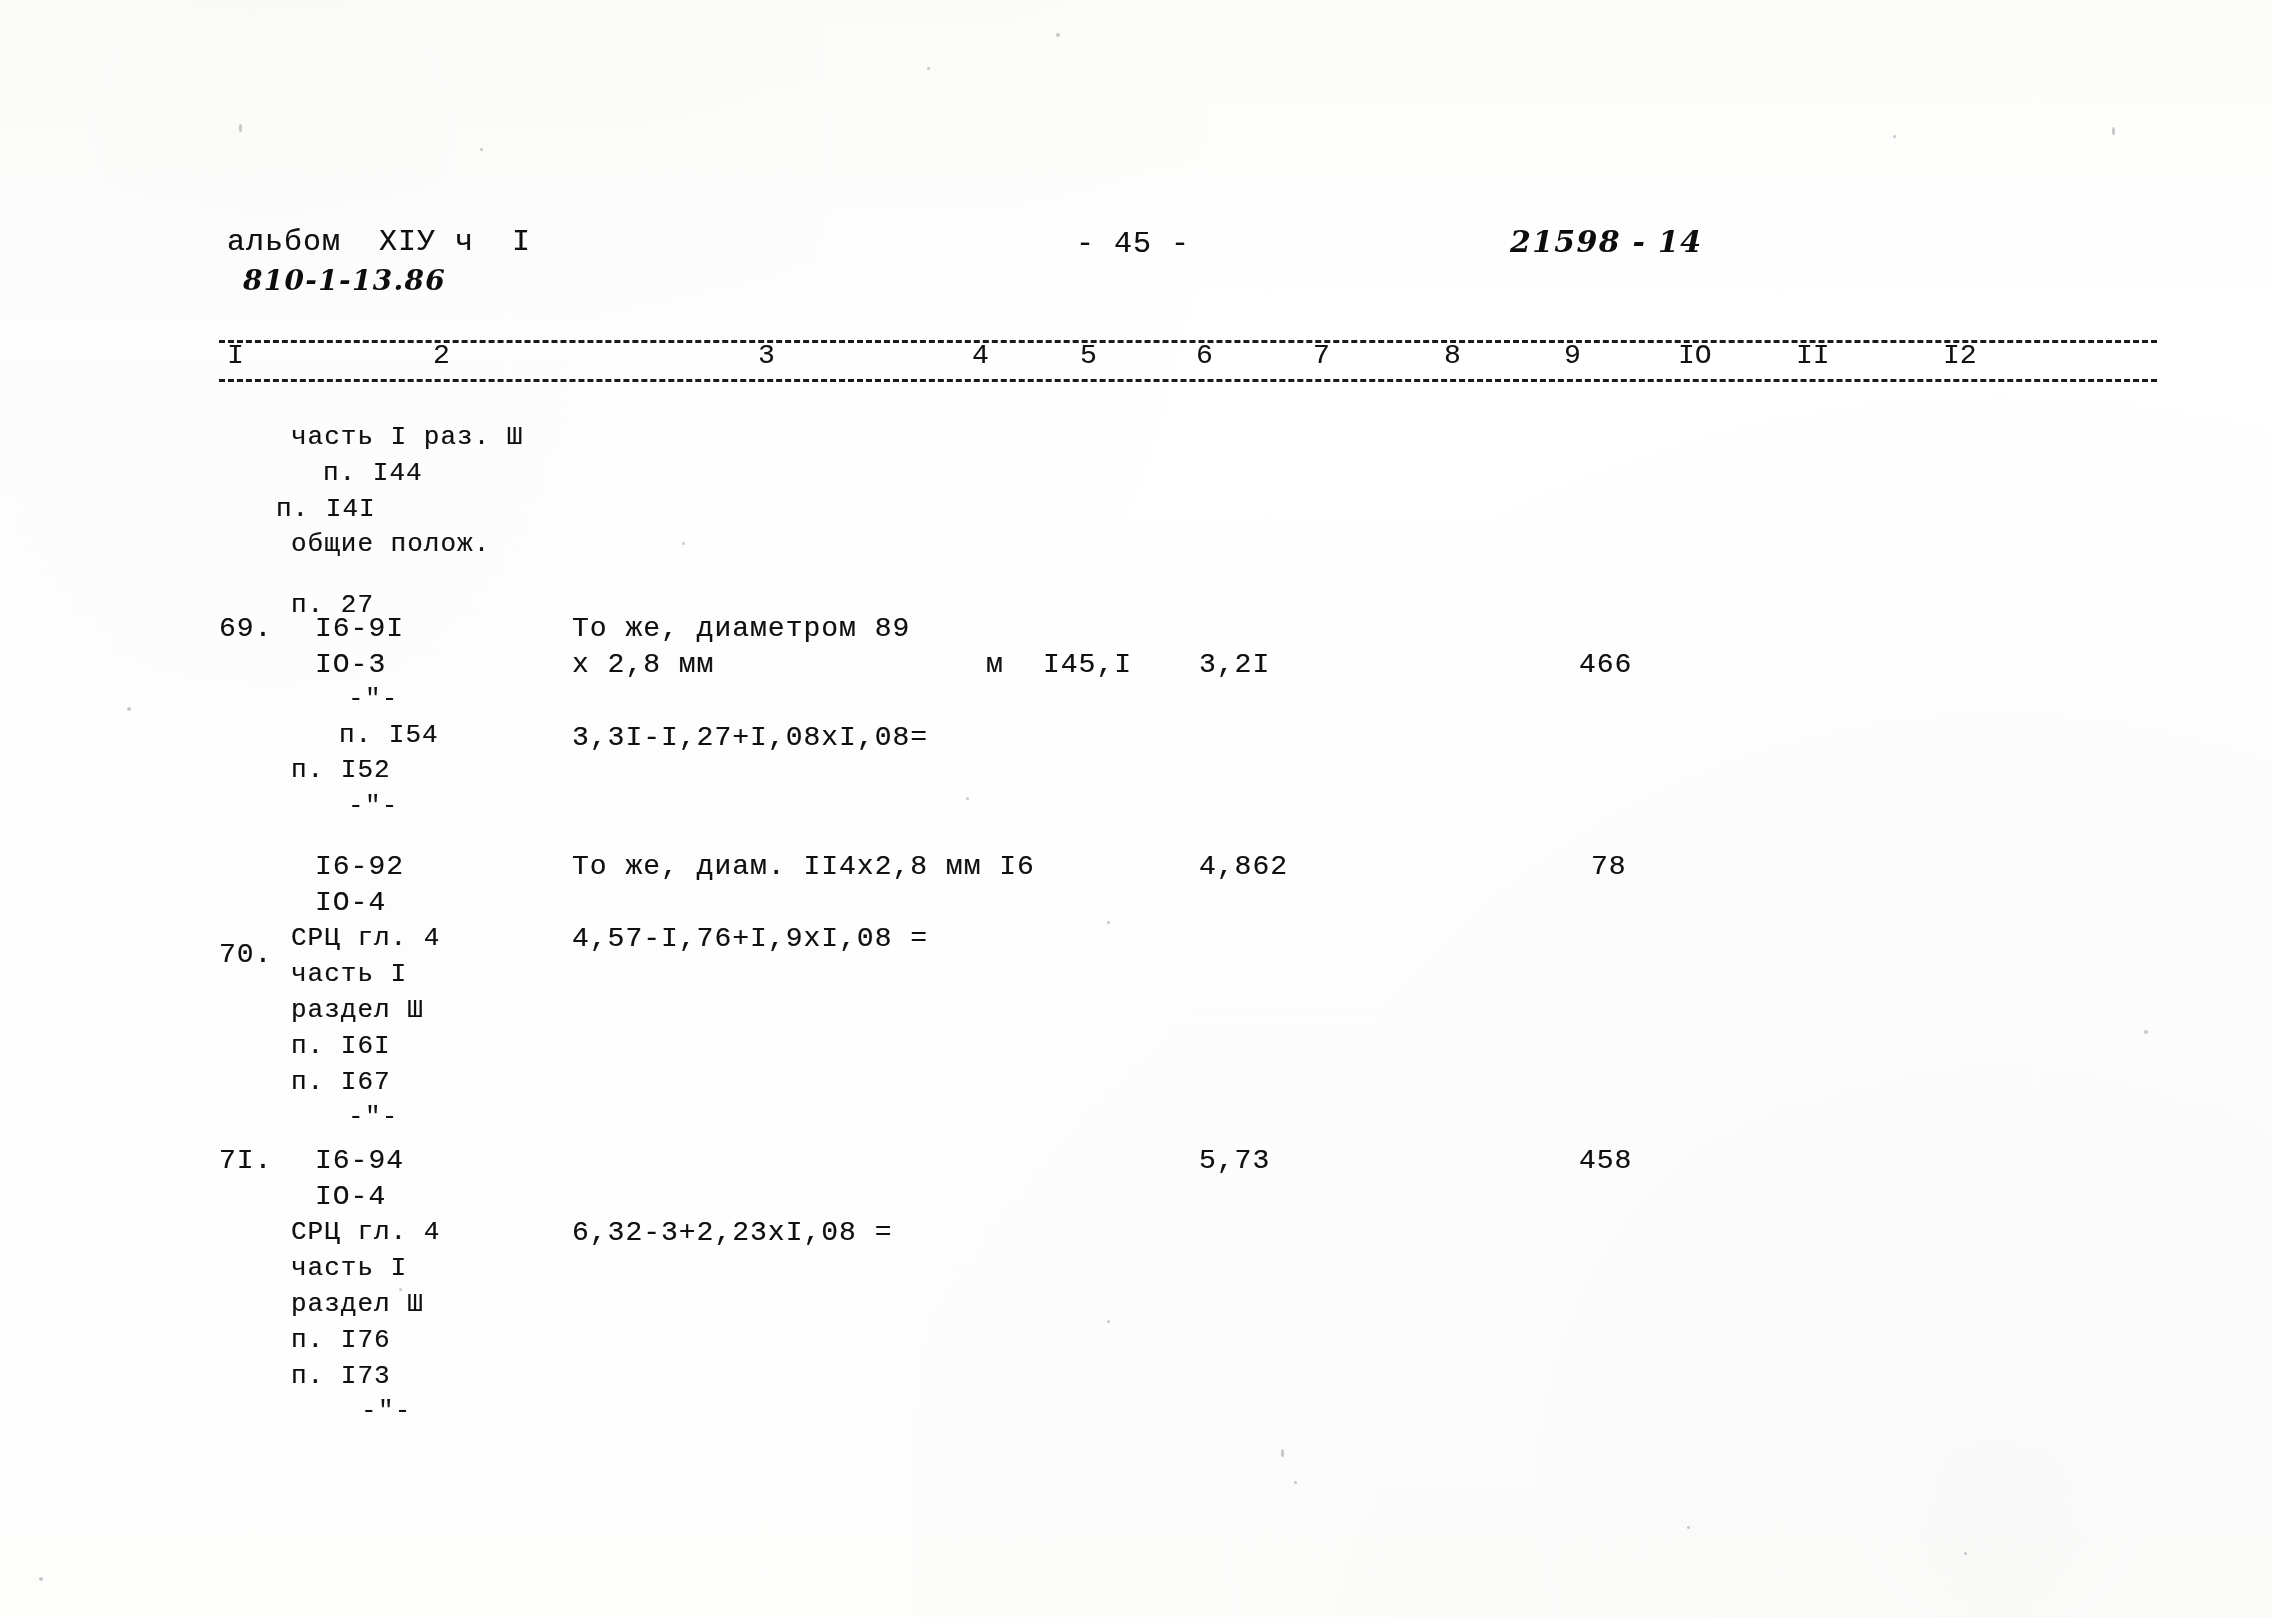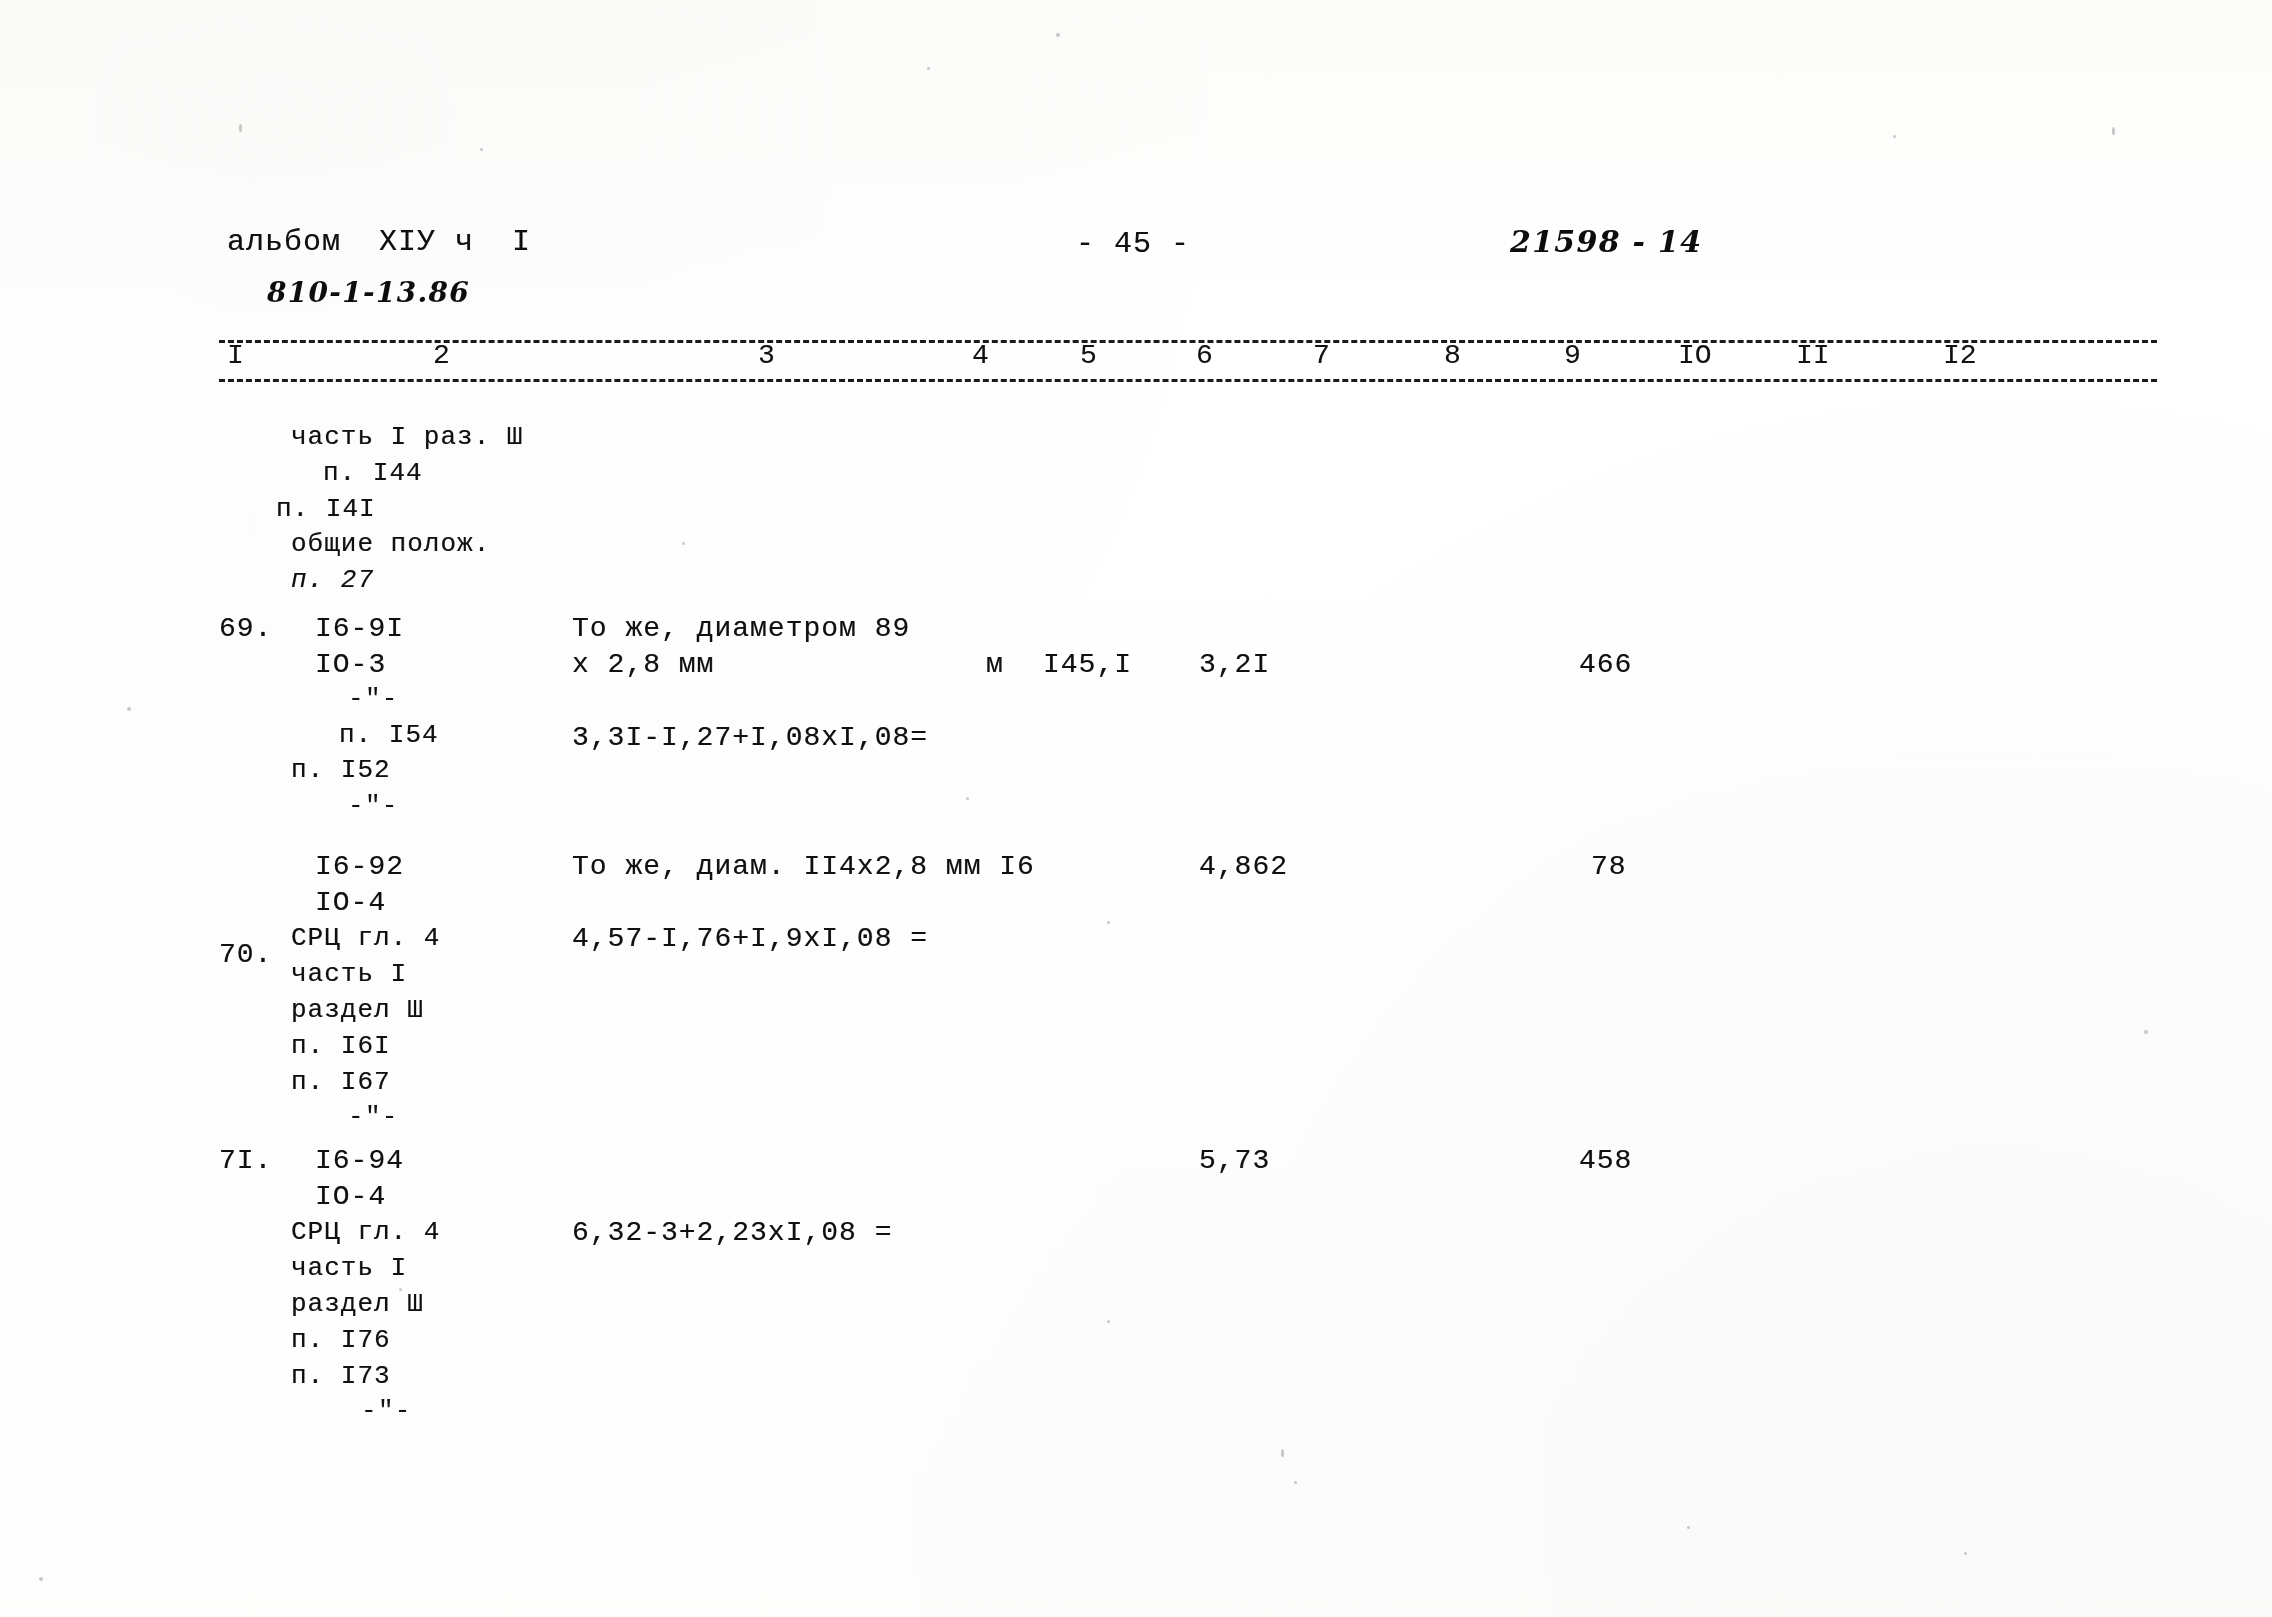--- a/index.html
+++ b/index.html
@@ -79,21 +79,21 @@
 </style>
 </head>
 <body>
 
 <div id="page">
 
   <div id="scan-noise"></div>
 
   <div class="tw f46" style="left:227px; top:225px;">альбом  XIУ ч  I</div>
 
-  <div class="hand f44" style="left:243px; top:276px;margin-left:24px;">810-1-13.86</div>
+  <div class="hand f44" style="left:243px; top:264px;">810-1-13.86</div>
 
   <div class="tw f46" style="left:1076px; top:227px;">- 45 -</div>
 
   <div class="hand f46" style="left:1510px; top:224px;">21598 - 14</div>
 
   <div class="dashrule" style="left:219px; top:340px; width:1938px;"></div>
 
   <div class="colnum" style="left:227px; top:340px;">I</div>
   <div class="colnum" style="left:433px; top:340px;">2</div>
   <div class="colnum" style="left:758px; top:340px;">3</div>
@@ -106,21 +106,21 @@
   <div class="colnum" style="left:1678px; top:340px;">IO</div>
   <div class="colnum" style="left:1796px; top:340px;">II</div>
   <div class="colnum" style="left:1943px; top:340px;">I2</div>
 
   <div class="dashrule" style="left:219px; top:379px; width:1938px;"></div>
 
   <div class="tw f42" style="left:291px; top:422px;">часть I раз. Ш</div>
   <div class="tw f42" style="left:291px; top:458px;margin-left:32px;">п. I44</div>
   <div class="tw f42" style="left:276px; top:494px;">п. I4I</div>
   <div class="tw f42" style="left:291px; top:529px;">общие полож.</div>
-  <div class="tw f42" style="left:291px; top:565px;font-style:italic;">п. 27</div>
+  <div class="tw f42" style="left:291px; top:590px;">п. 27</div>
 
   <div class="tw f44" style="left:219px; top:613px;">69.</div>
   <div class="tw f44" style="left:315px; top:613px;">I6-9I</div>
   <div class="tw f44" style="left:315px; top:649px;">IO-3</div>
   <div class="ditto" style="left:348px; top:684px;">-"-</div>
 
   <div class="tw f42" style="left:291px; top:720px;margin-left:48px;">п. I54</div>
   <div class="tw f42" style="left:291px; top:755px;">п. I52</div>
   <div class="ditto" style="left:348px; top:791px;">-"-</div>
 

